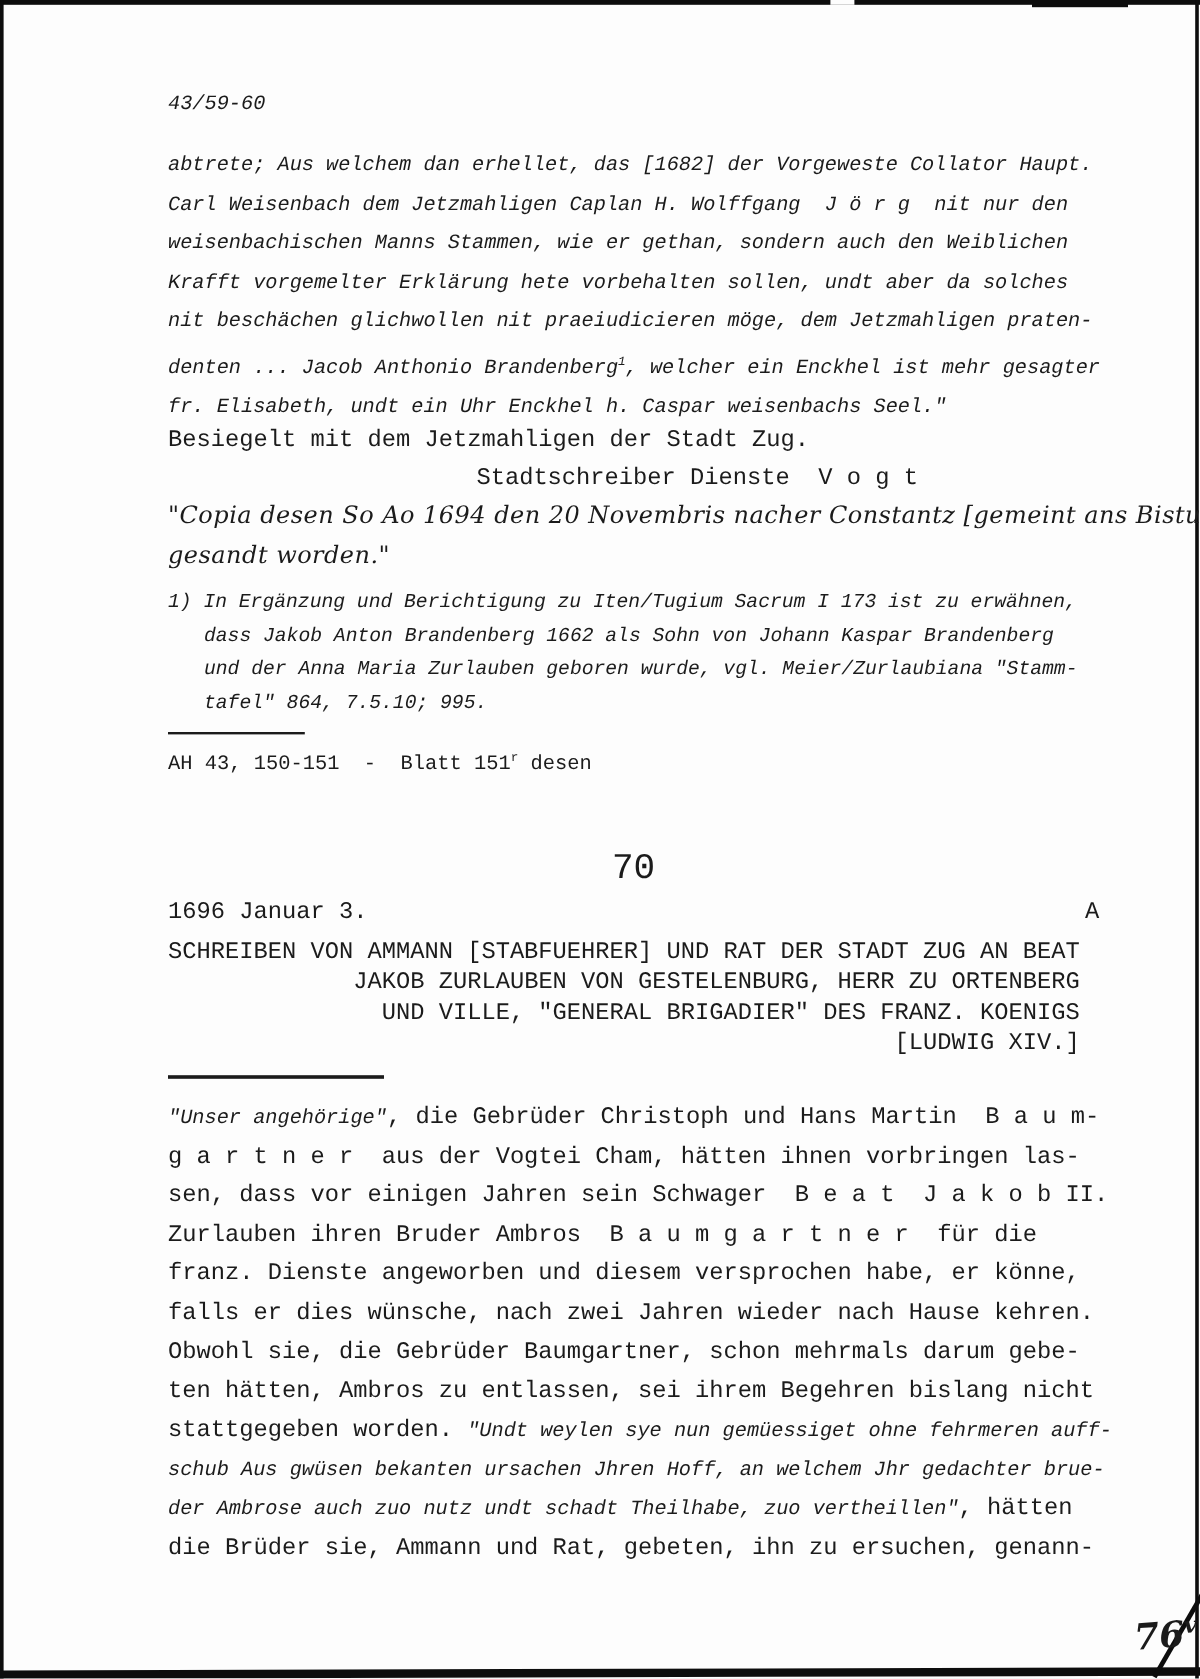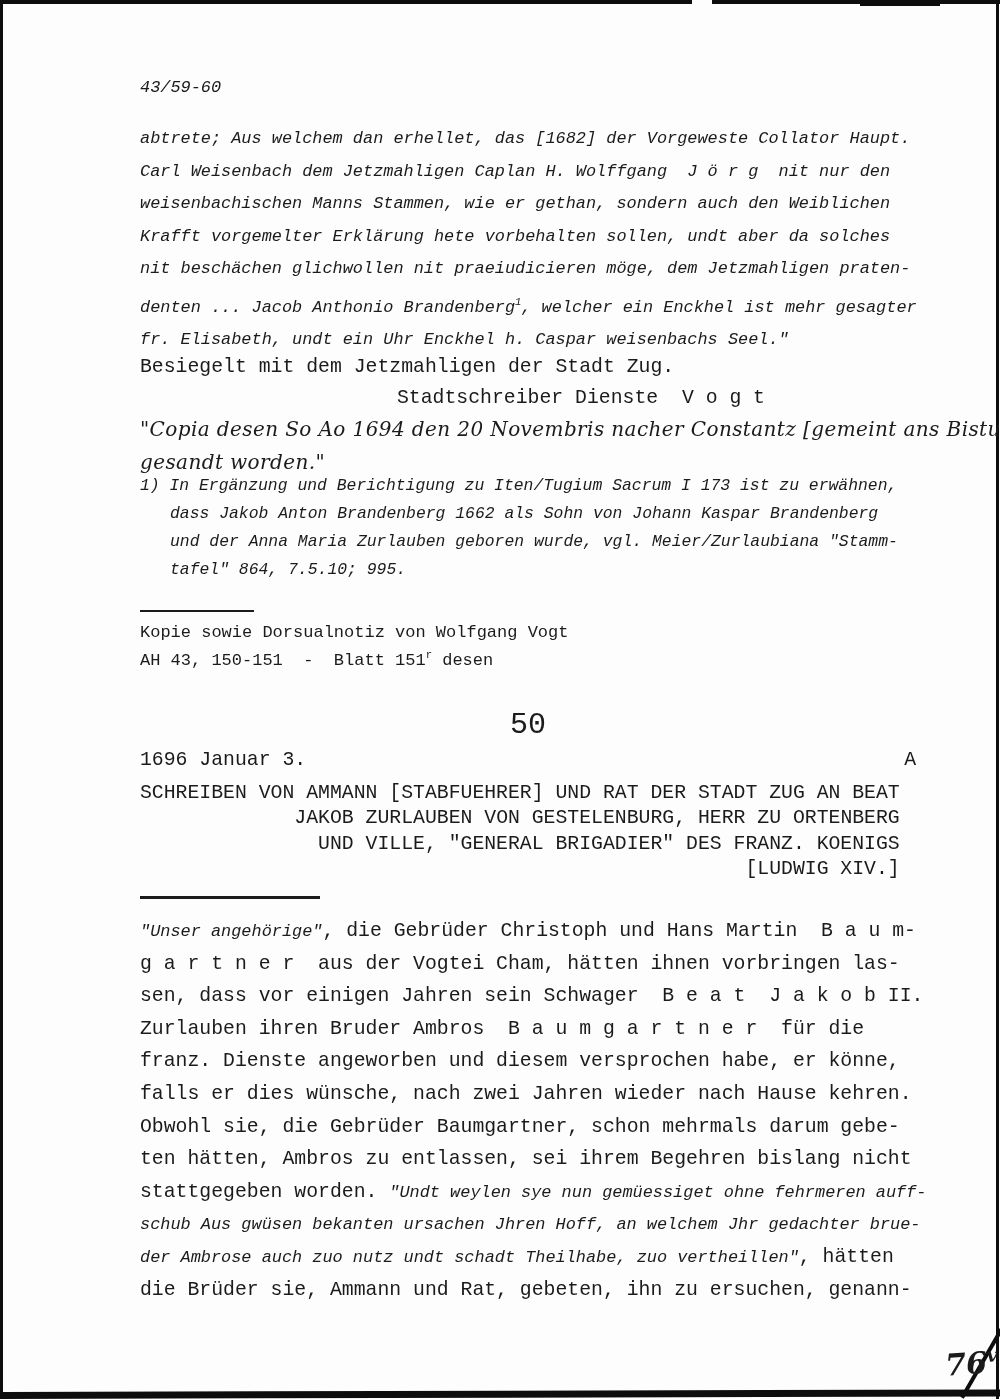--- a/index.html
+++ b/index.html
@@ -23,21 +23,21 @@
   .lh-25 { line-height:25.3px; }
 
   .seg-i   { font:italic 16.9px "Liberation Mono", monospace; }
   .seg-sup { font-size:62%; vertical-align:super; }
 
   
   .pos-ref      { top:72px;  left:140px; }
   .pos-quote    { top:123px; left:140px; }
   .pos-closing  { top:352px; left:140px; }
   .pos-copia    { top:413px; left:140px; }
-  .pos-foot     { top:472px; left:140px; }
+  .pos-foot     { top:488px; left:140px; }
   .pos-rule1    { top:610px; left:140px; width:114px; height:2px; background:#1b1b1b; }
   .pos-source   { top:621px; left:140px; }
   .pos-num      { top:708px; left:140px; width:776px; text-align:center; }
   .pos-daterow  { top:744px; left:140px; width:776px; display:flex; justify-content:space-between; }
   .pos-heading  { top:781px; left:140px;text-align:right; }
   .pos-rule2    { top:896px; left:140px; width:180px; height:3px; background:#1b1b1b; }
   .pos-body     { top:915px; left:140px; }
   .pos-folio    { top:1342px; left:945px; }
 
   
@@ -68,23 +68,23 @@
   <div class="block f-small-i pos-quote"><div class="line"><span>abtrete; Aus welchem dan erhellet, das [1682] der Vorgeweste Collator Haupt.</span></div><div class="line"><span>Carl Weisenbach dem Jetzmahligen Caplan H. Wolffgang  J ö r g  nit nur den</span></div><div class="line"><span>weisenbachischen Manns Stammen, wie er gethan, sondern auch den Weiblichen</span></div><div class="line"><span>Krafft vorgemelter Erklärung hete vorbehalten sollen, undt aber da solches</span></div><div class="line"><span>nit beschächen glichwollen nit praeiudicieren möge, dem Jetzmahligen praten-</span></div><div class="line"><span>denten ... Jacob Anthonio Brandenberg</span><span class="seg-sup">1</span><span>, welcher ein Enckhel ist mehr gesagter</span></div><div class="line"><span>fr. Elisabeth, undt ein Uhr Enckhel h. Caspar weisenbachs Seel."</span></div></div>
 
   <div class="block f-large-r lh-31 pos-closing"><div class="line"><span>Besiegelt mit dem Jetzmahligen der Stadt Zug.</span></div><div class="line" style="padding-left: 257px;"><span>Stadtschreiber Dienste  V o g t</span></div></div>
 
   <div class="block f-script pos-copia"><div class="line"><span>"Copia desen So Ao 1694 den 20 Novembris nacher Constantz [gemeint ans Bistum]</span></div><div class="line"><span>gesandt worden."</span></div></div>
 
   <div class="block f-foot pos-foot"><div class="line"><span>1) In Ergänzung und Berichtigung zu Iten/Tugium Sacrum I 173 ist zu erwähnen,</span></div><div class="line" style="padding-left: 30px;"><span>dass Jakob Anton Brandenberg 1662 als Sohn von Johann Kaspar Brandenberg</span></div><div class="line" style="padding-left: 30px;"><span>und der Anna Maria Zurlauben geboren wurde, vgl. Meier/Zurlaubiana "Stamm-</span></div><div class="line" style="padding-left: 30px;"><span>tafel" 864, 7.5.10; 995.</span></div></div>
 
   <div class="block pos-rule1"></div>
 
-  <div class="block f-med-r pos-source"><div class="line"><span>Kopie sowie Dorsualnotiz von Wolfgang Vogt</span></div><div class="line"><span>AH 43, 150-151  -  Blatt 151</span><span class="seg-sup">r</span><span> desen</span></div></div>
+  <div class="block f-med-r pos-source"><div class="line"><span>AH 43, 150-151  -  Blatt 151</span><span class="seg-sup">r</span><span> desen</span></div></div>
 
-  <div class="block f-num pos-num">50</div>
+  <div class="block f-num pos-num">70</div>
 
   <div class="block f-large-r pos-daterow">
     <span>1696 Januar 3.</span>
     <span>A</span>
   </div>
 
   <div class="block f-large-r lh-25 pos-heading"><div class="line"><span>SCHREIBEN VON AMMANN [STABFUEHRER] UND RAT DER STADT ZUG AN BEAT</span></div><div class="line" style="padding-left: 115px;"><span>JAKOB ZURLAUBEN VON GESTELENBURG, HERR ZU ORTENBERG</span></div><div class="line" style="padding-left: 115px;"><span>UND VILLE, "GENERAL BRIGADIER" DES FRANZ. KOENIGS</span></div><div class="line" style="padding-left: 115px;"><span>[LUDWIG XIV.]</span></div></div>
 
   <div class="block pos-rule2"></div>
 

